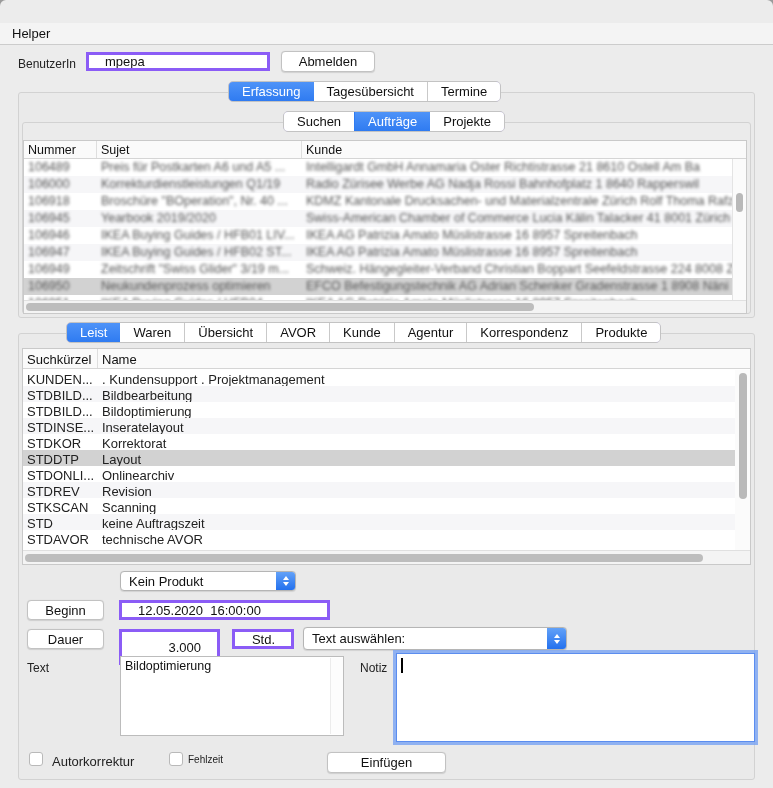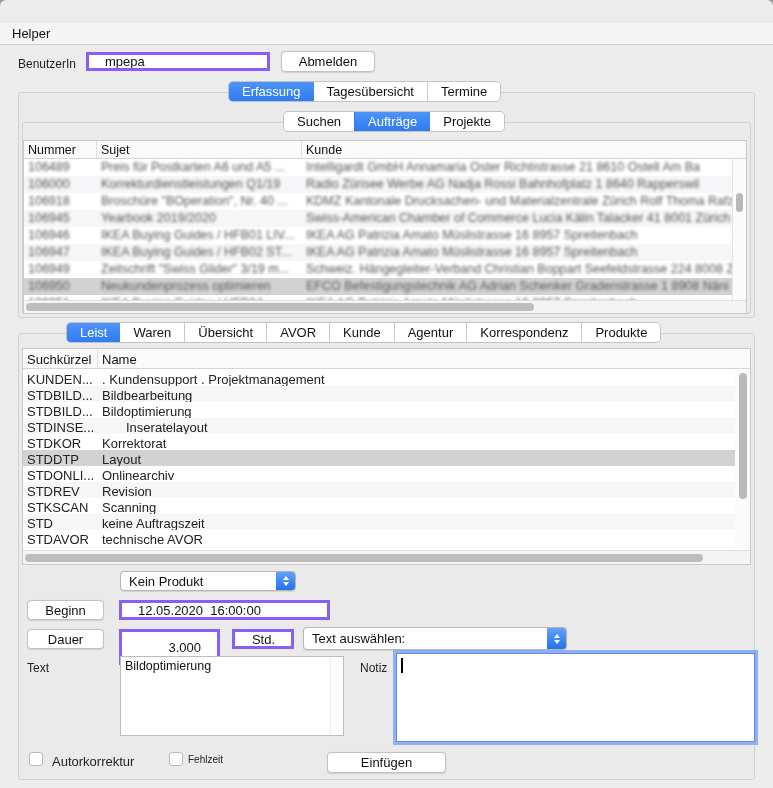--- a/index.html
+++ b/index.html
@@ -194,21 +194,21 @@
           <div class="td">. Kundensupport . Projektmanagement</div>
         </div>
         <div class="trow services-grid stripe" style="height: 16px;">
           <div class="td">STDBILD...</div>
           <div class="td">Bildbearbeitung</div>
         </div>
         <div class="trow services-grid" style="height: 16px;">
           <div class="td">STDBILD...</div>
           <div class="td">Bildoptimierung</div>
         </div>
-        <div class="trow services-grid stripe" style="height: 16px; gap: 24px;">
+        <div class="trow services-grid stripe" style="height: 16px;">
           <div class="td">STDINSE...</div>
           <div class="td">Inseratelayout</div>
         </div>
         <div class="trow services-grid" style="height: 16px;">
           <div class="td">STDKOR</div>
           <div class="td">Korrektorat</div>
         </div>
         <div class="trow services-grid stripe sel" style="height: 16px;">
           <div class="td">STDDTP</div>
           <div class="td">Layout</div>

